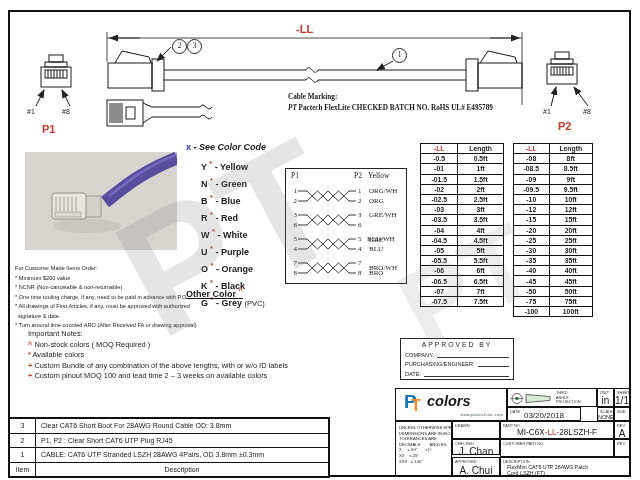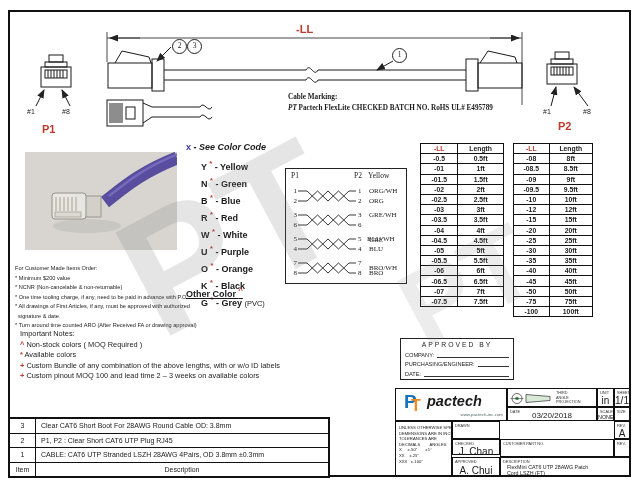--- a/index.html
+++ b/index.html
@@ -352,21 +352,21 @@
           <tr>
             <td>-100</td>
             <td>100ft</td>
           </tr>
         </tbody>
       </table>
   </div>
 
   <div class="abs tinynote" id="cust-notes" style="left:15px;top:264px;z-index:2;"><div>For Customer Made Items Order:</div><div>* Minimum $200 value</div><div>* NCNR (Non-cancelable &amp; non-returnable)</div><div>* One time tooling charge, if any, need to be paid in advance with P.O.</div><div>* All drawings of First Articles, if any, must be approved with authorized</div><div>  signature &amp; date.</div><div>* Turn around time counted ARO (After Received FA or drawing approval)</div></div>
 
-  <div class="abs impnote" style="left:20px;top:329px;z-index:2;">
+  <div class="abs impnote" style="left:28px;top:329px;z-index:2;">
     <div>Important Notes:</div>
     <div id="imp-items">
         <div><span class="note-mark">^</span> Non-stock colors   ( MOQ  Required )</div>
         <div><span class="note-mark">*</span> Available colors</div>
         <div><span class="note-mark">+</span> Custom Bundle of any combination of the above lengths, with or w/o ID labels</div>
         <div><span class="note-mark">+</span> Custom pinout MOQ 100 and lead time 2 – 3 weeks on available colors</div>
       </div>
   </div>
 
   <div class="abs apbox" style="left:400px;top:338px;width:112px;height:40px;z-index:2;">
@@ -402,21 +402,21 @@
     <tr>
           <td class="c">Item</td>
           <td class="hd">Description</td>
         </tr>
   </tbody>
     </table>
 
   <div class="tb" style="left:395px;top:388px;width:112px;height:33px;">
     <span style="position:absolute;left:8px;top:2px;font-size:19px;font-weight:bold;color:#1873b8;">P</span>
     <span style="position:absolute;left:15px;top:8px;font-size:16px;font-weight:bold;color:#f6891f;">T</span>
-    <span style="position:absolute;left:31px;top:4px;font-size:14.5px;font-weight:bold;font-style:italic;">pactech</span>
+    <span style="position:absolute;left:31px;top:4px;font-size:14.5px;font-weight:bold;font-style:italic;">colors</span>
     <span style="position:absolute;right:3px;top:23px;font-size:4.4px;color:#566;">www.pactech-inc.com</span>
   </div>
 
   <div class="tb" style="left:507px;top:388px;width:90px;height:19px;">
     <svg width="44" height="17" viewBox="0 0 44 17" style="position:absolute;left:2px;top:1px;">
       <circle cx="7" cy="8.5" r="5" fill="none" stroke="#444" stroke-width="0.8"></circle>
       <circle cx="7" cy="8.5" r="1.8" fill="#3a8f4f"></circle>
       <line x1="0.5" y1="8.5" x2="13.5" y2="8.5" stroke="#444" stroke-width="0.6"></line>
       <polygon points="16,4.5 40,6.5 40,10.5 16,12.5" fill="#d9ead9" stroke="#444" stroke-width="0.8"></polygon>
     </svg>
@@ -427,21 +427,21 @@
     </div>
   </div>
   <div class="tb" style="left:597px;top:388px;width:17px;height:19px;">
     <span class="lab">UNIT</span>
     <span class="val" style="top:6px;">in</span>
   </div>
   <div class="tb" style="left:614px;top:388px;width:16px;height:19px;">
     <span class="lab">SHEET</span>
     <span class="val" style="top:6px;">1/1</span>
   </div>
-  <div class="tb" style="left:507px;top:407px;width:90px;height:14px;">
+  <div class="tb" style="left:507px;top:407px;width:74px;height:14px;">
     <span class="lab">DATE</span>
     <span class="val" style="top:3px;font-size:8px;">03/20/2018</span>
   </div>
   <div class="tb" style="left:597px;top:407px;width:17px;height:14px;">
     <span class="lab">SCALE</span>
     <span class="val" style="top:5.5px;font-size:5.4px;">NONE</span>
   </div>
   <div class="tb" style="left:614px;top:407px;width:16px;height:14px;">
     <span class="lab">SIZE</span>
   </div>
@@ -452,20 +452,24 @@
     <span class="lab">DRAWN</span>
     <span class="val" style="top:23px;">D. Li</span>
   </div>
   <div class="tb" style="left:452px;top:439px;width:48px;height:16px;text-decoration:underline;">
     <span class="lab">CHECKED</span>
     <span class="val" style="top:6px;">J. Chan</span>
   </div>
   <div class="tb" style="left:452px;top:457px;width:48px;height:19px;">
     <span class="lab">APPROVED</span>
     <span class="val" style="top:7px;">A. Chui</span>
+  </div>
+  <div class="tb" style="left:500px;top:421px;width:114px;height:18px;">
+    <span class="lab">PART NO.</span>
+    <span class="val" style="top:6px;font-size:8.2px;"><span>MI-C6X</span><span class="red">-LL-</span><span>28LSZH-F</span></span>
   </div>
   <div class="tb" style="left:614px;top:421px;width:16px;height:18px;">
     <span class="lab">REV.</span>
     <span class="val" style="top:6px;">A</span>
   </div>
   <div class="tb" style="left:500px;top:439px;width:114px;height:18px;">
     <span class="lab">CUSTOMER PART NO.</span>
   </div>
   <div class="tb" style="left:614px;top:439px;width:16px;height:18px;">
     <span class="lab">REV.</span>

